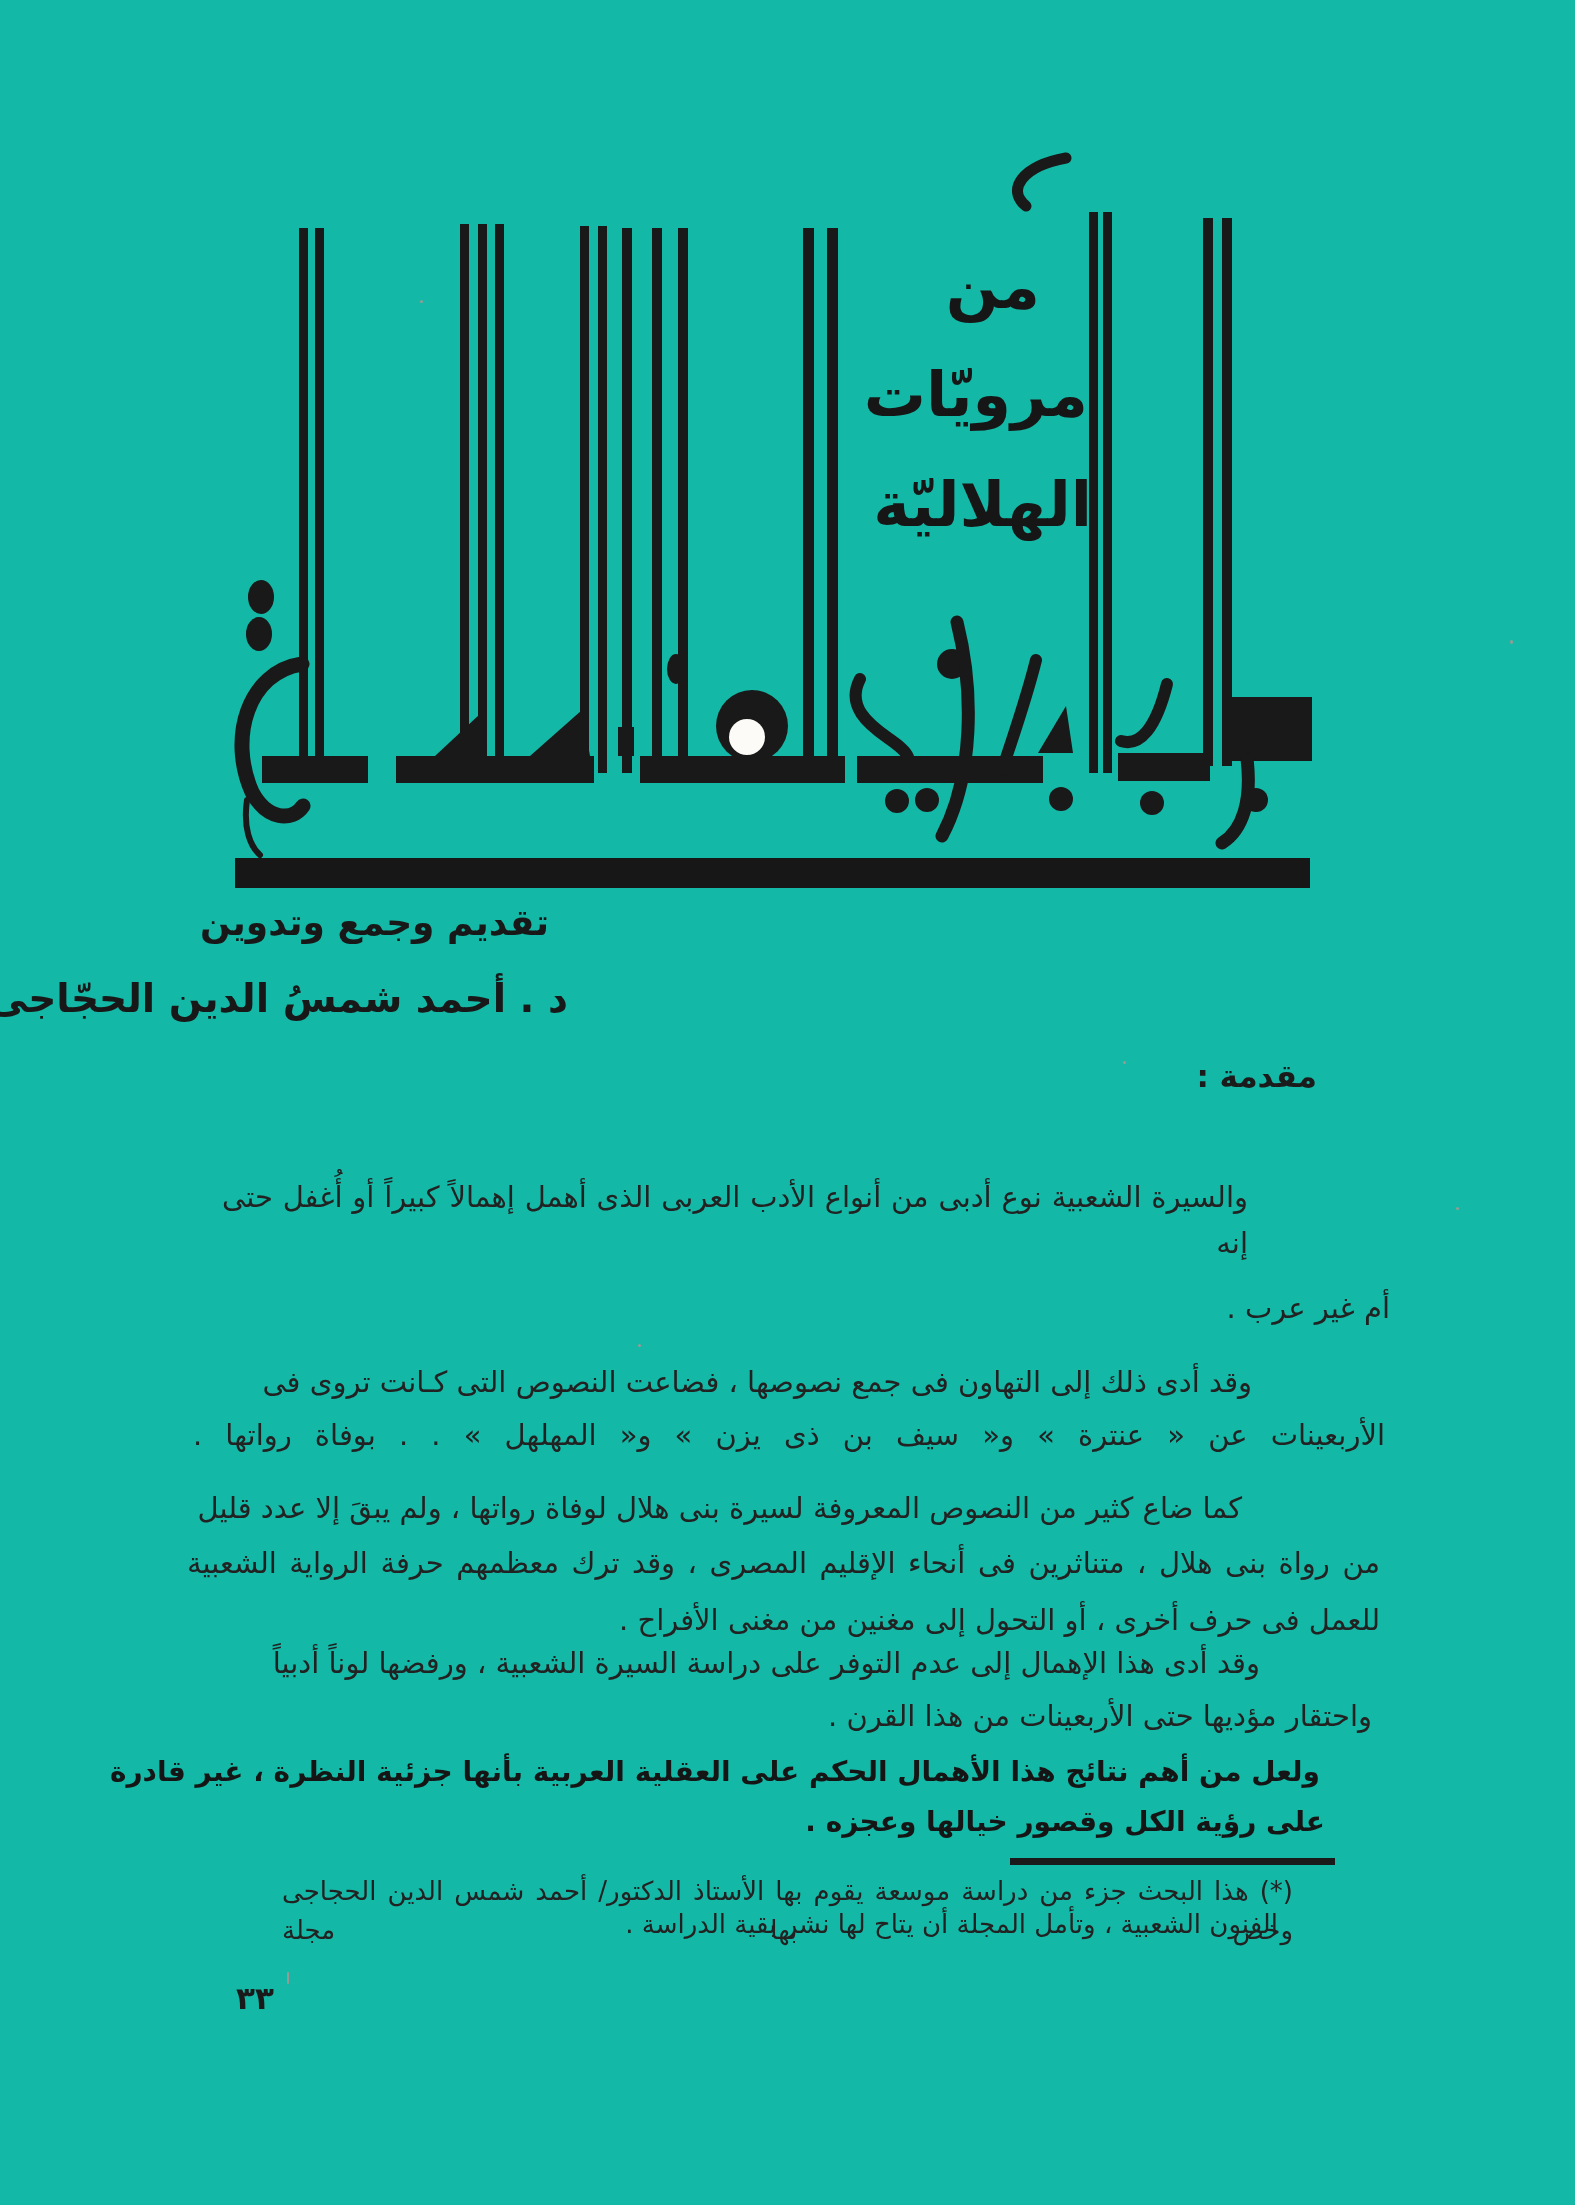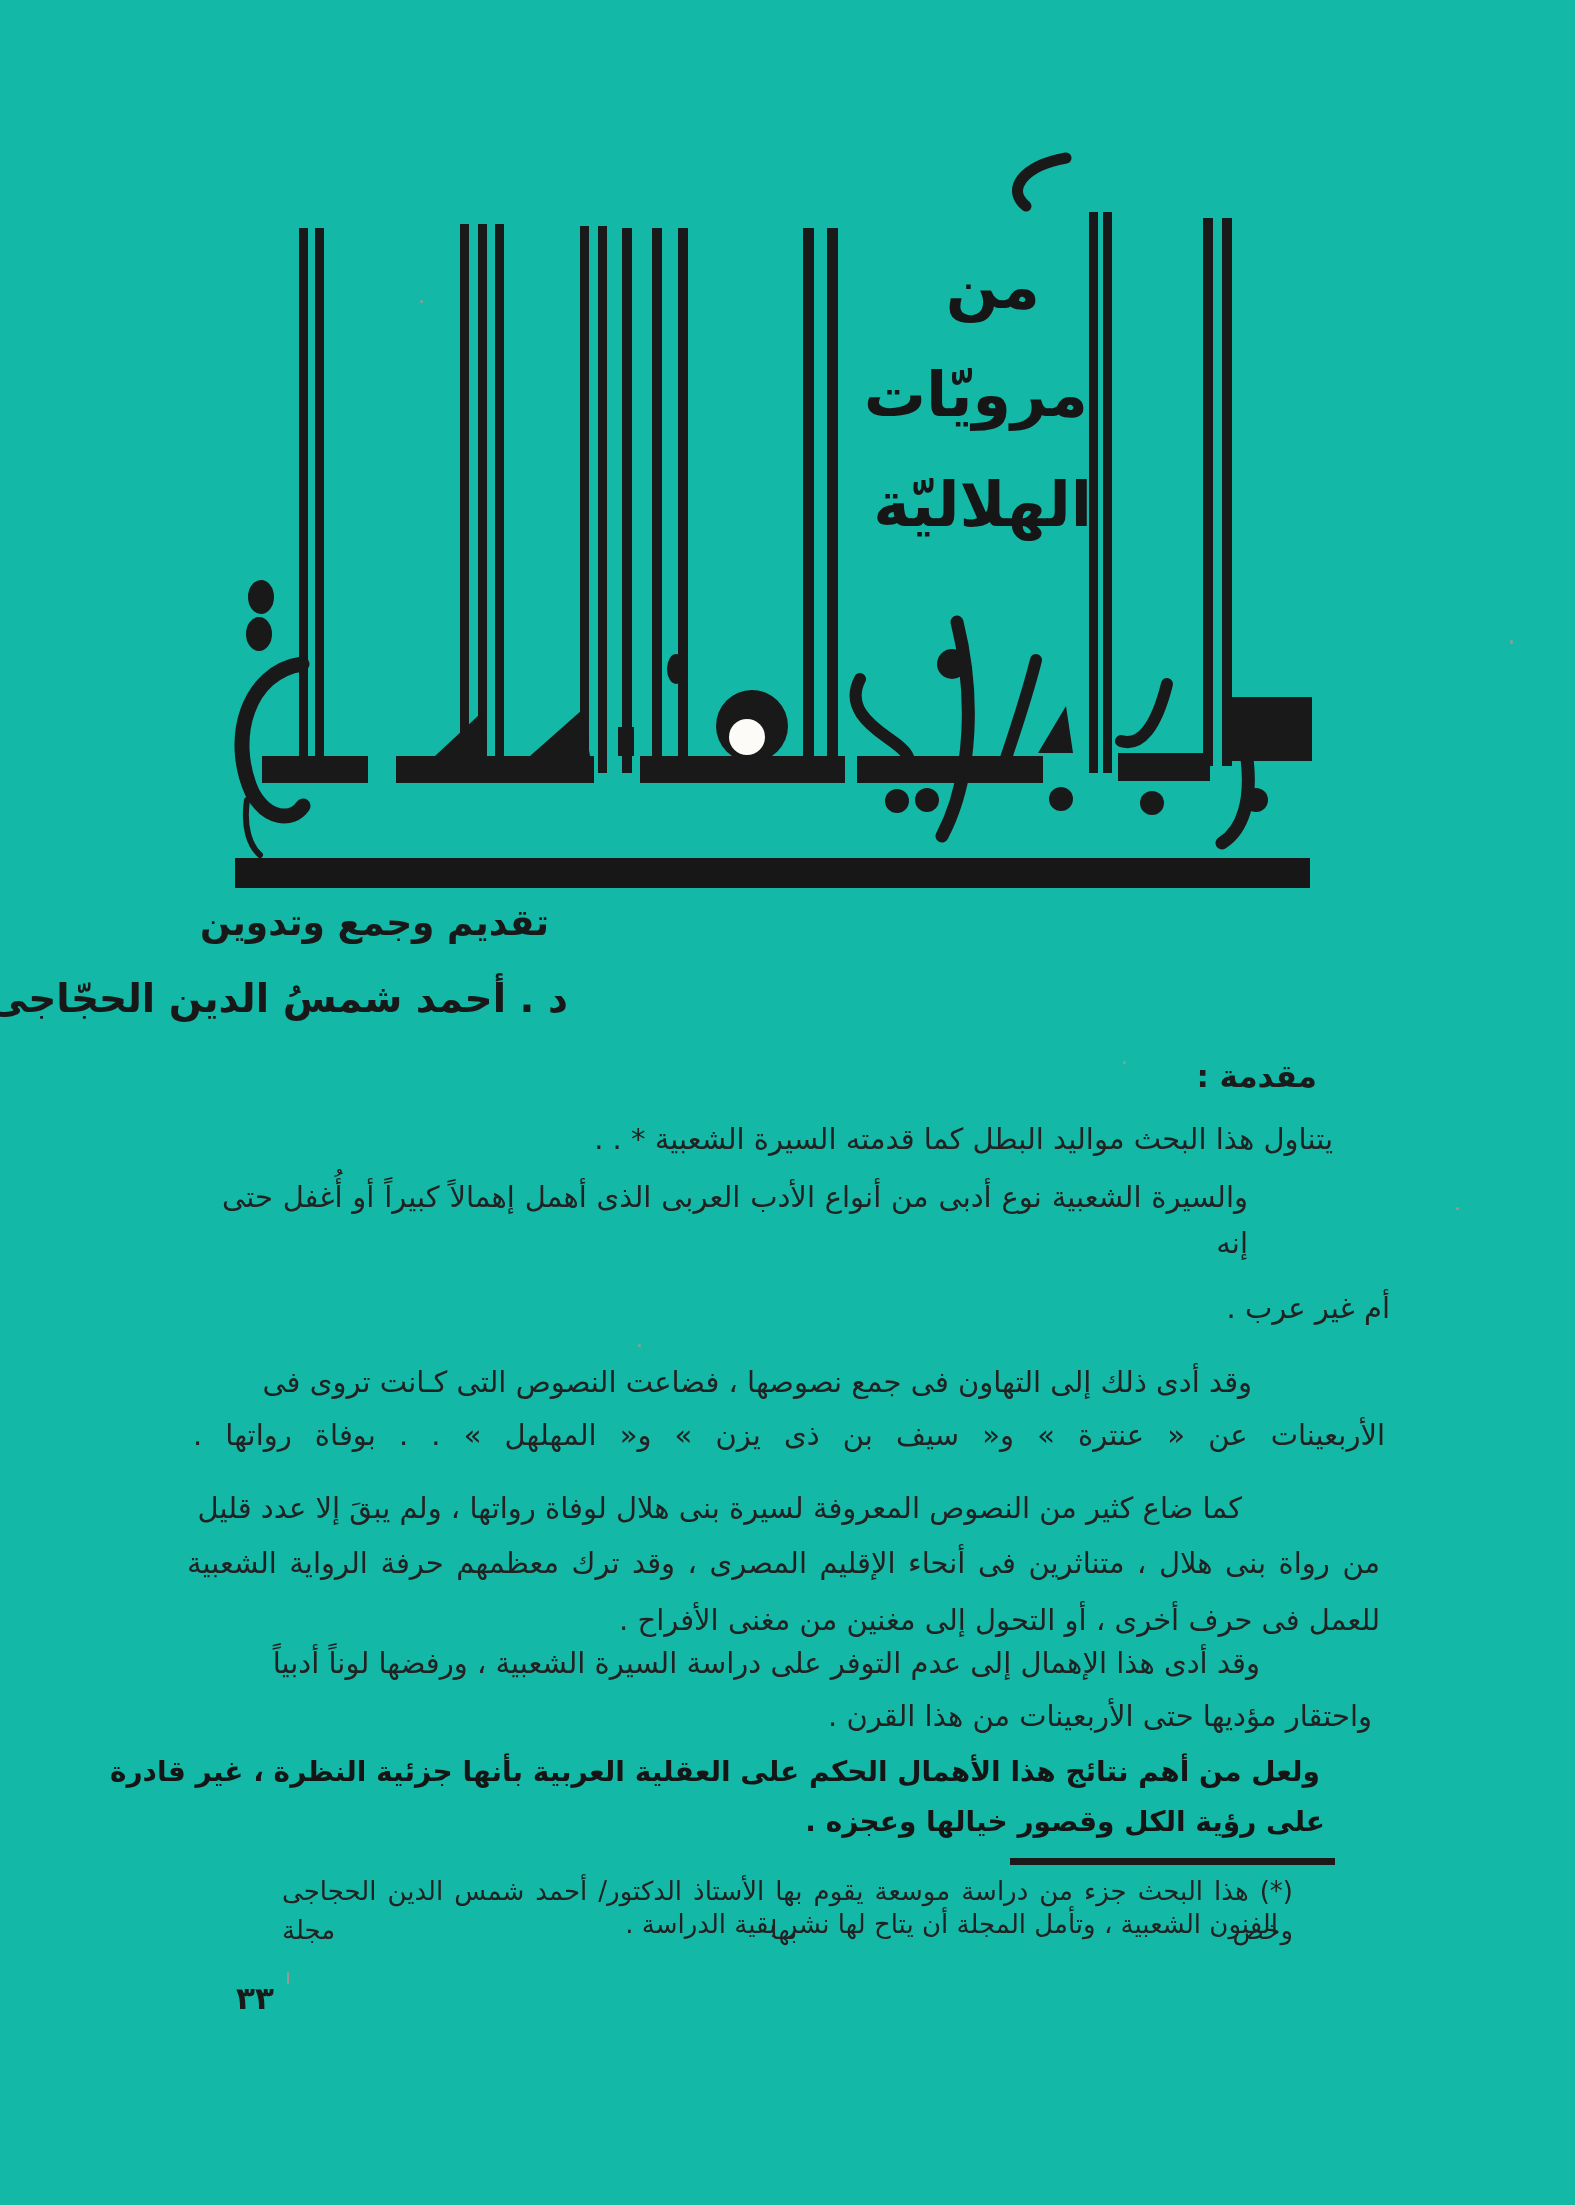--- a/index.html
+++ b/index.html
@@ -135,21 +135,20 @@
   <div class="kicker" style="right:483px;top:470px;">الهلاليّة</div>
   <div class="kicker" style="right:487px;top:360px;">مرويّات</div>
 
   <div class="title-rule" style="left:235px;top:858px;width:1075px;height:30px;"></div>
 
   <div class="byline-role" style="right:1026px;top:902px;">تقديم وجمع وتدوين</div>
   <div class="byline-name" style="right:1007px;top:976px;">د . أحمد شمسُ الدين الحجّاجى</div>
 
   <div class="sec-head" style="right:258px;top:1058px;">مقدمة :</div>
 
-  <div class="bl" style="right:242px;top:1116px;">يتناول هذا البحث مواليد البطل كما قدمته السيرة الشعبية * . .</div>
 
   <div class="bl fill" style="right:327px;top:1174px;width:1026px;">والسيرة الشعبية نوع أدبى من أنواع الأدب العربى الذى أهمل إهمالاً كبيراً أو أُغفل حتى إنه</div>
   <div class="bl" style="right:185px;top:1285px;">أم غير عرب .</div>
 
   <div class="bl fill" style="right:190px;top:1412px;width:1192px;">الأربعينات عن « عنترة » و« سيف بن ذى يزن » و« المهلهل » . . بوفاة رواتها .</div>
   <div class="bl" style="right:323px;top:1359px;">وقد أدى ذلك إلى التهاون فى جمع نصوصها ، فضاعت النصوص التى كـانت تروى فى</div>
 
   <div class="bl" style="right:333px;top:1485px;">كما ضاع كثير من النصوص المعروفة لسيرة بنى هلال لوفاة رواتها ، ولم يبقَ إلا عدد قليل</div>
   <div class="bl fill" style="right:195px;top:1540px;width:1193px;">من رواة بنى هلال ، متناثرين فى أنحاء الإقليم المصرى ، وقد ترك معظمهم حرفة الرواية الشعبية</div>
   <div class="bl" style="right:195px;top:1597px;">للعمل فى حرف أخرى ، أو التحول إلى مغنين من مغنى الأفراح .</div>

